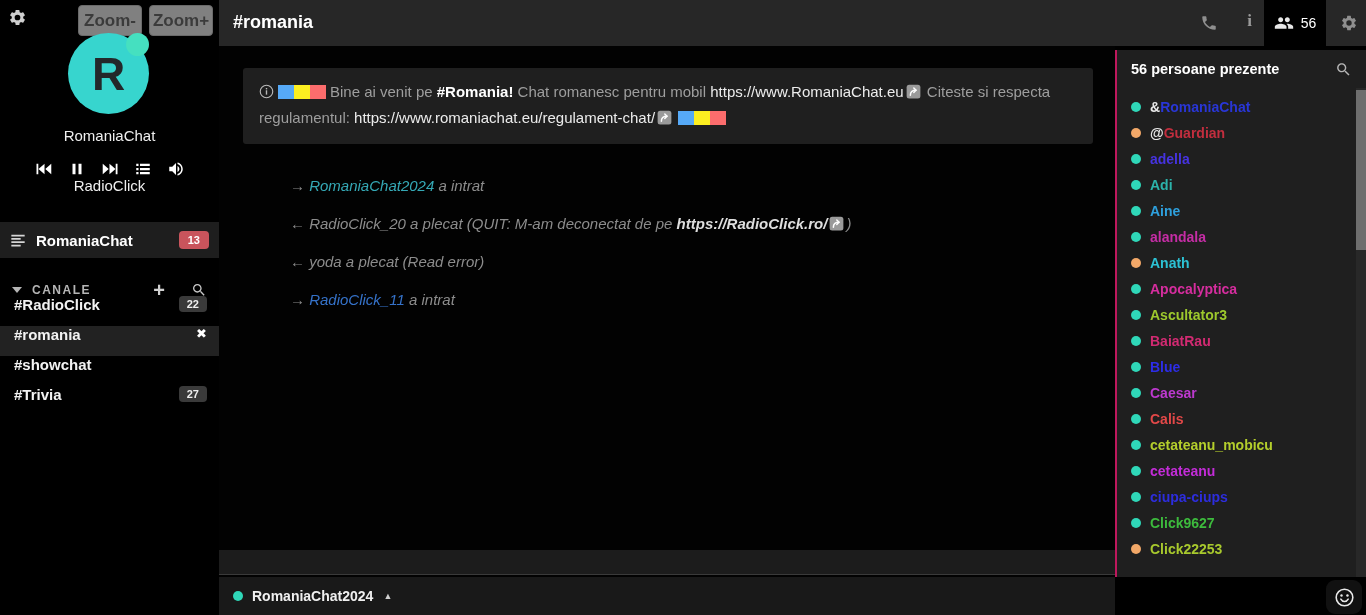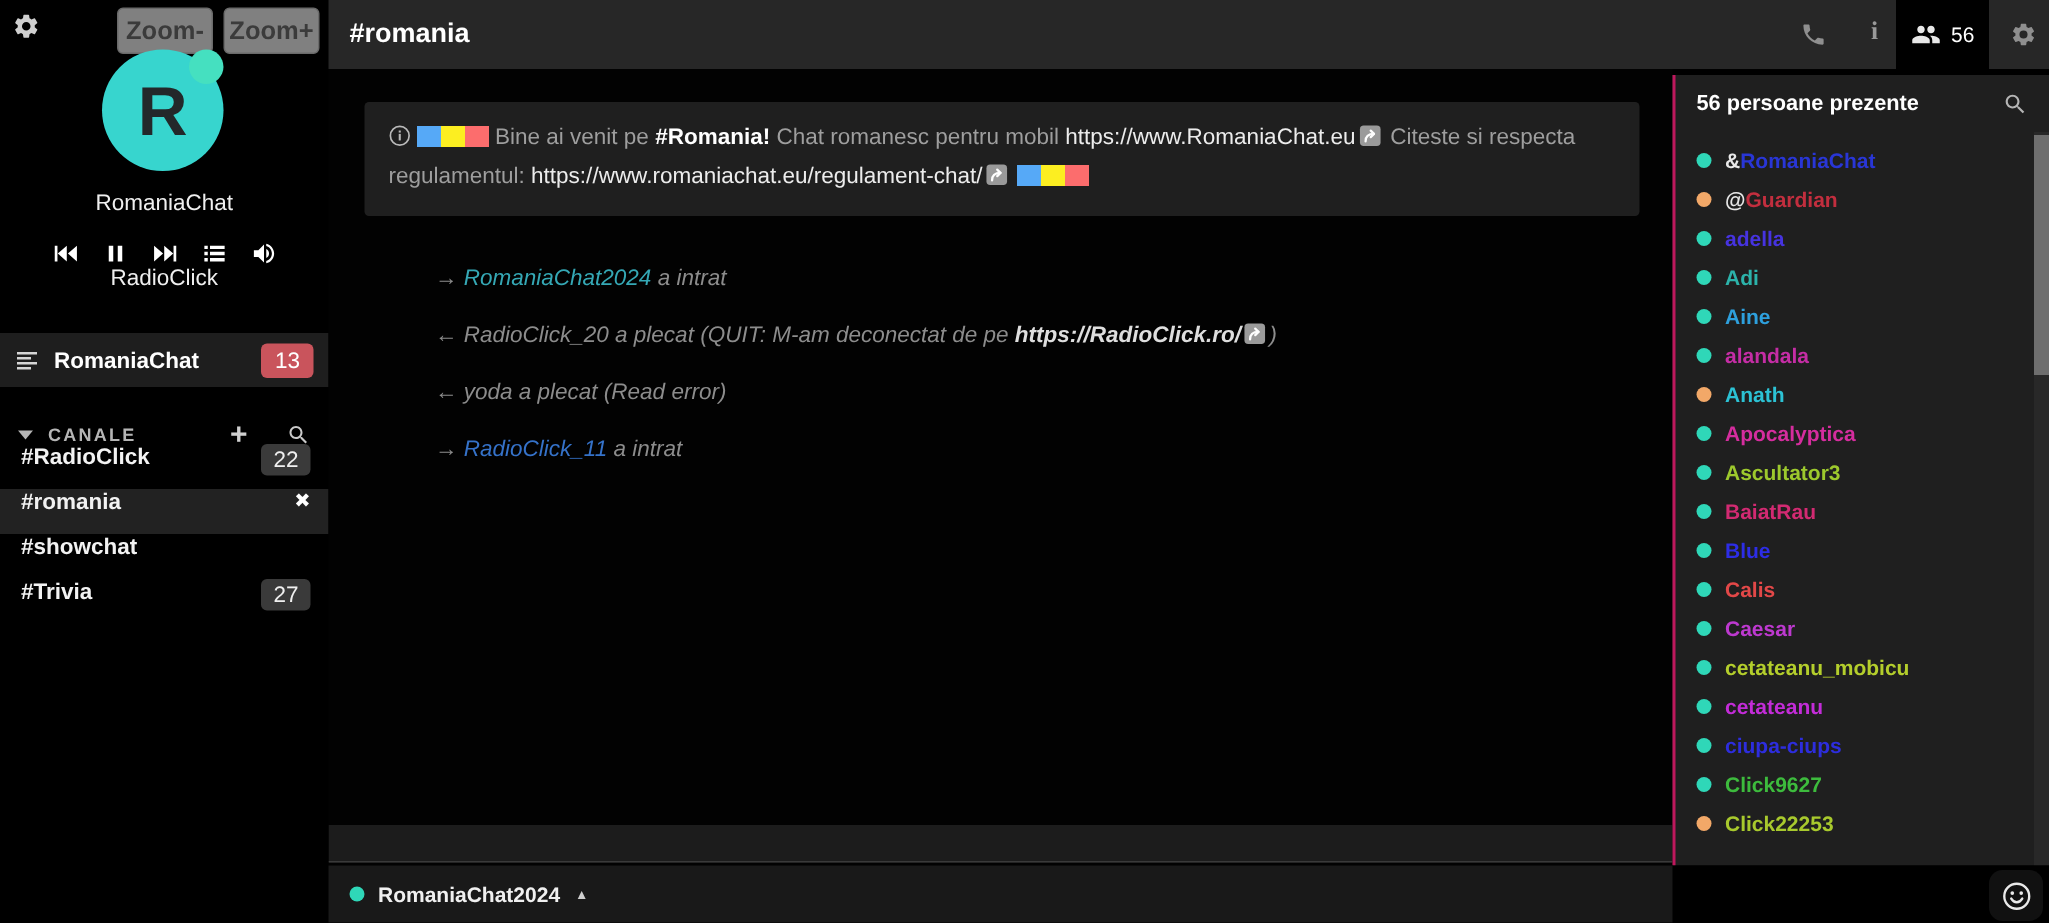--- a/index.html
+++ b/index.html
@@ -18,21 +18,21 @@
   .logo-dot { position:absolute; left:58px; top:0px; width:23px; height:23px; border-radius:50%; background:#45e0c0; }
   .left-caption { position:absolute; width:219px; text-align:center; color:#efefef; font-size:15px; }
   #logo-name { top:127px; }
   #station-name { top:177px; }
   .player-controls { position:absolute; top:160px; left:0; width:219px; display:flex; justify-content:center; gap:15px; }
   .player-controls .pc { width:18px; height:18px; color:#fff; cursor:pointer; }
   .network-row { position:absolute; top:222px; left:0; width:219px; height:36px; background:#1e1e1e;
                  display:flex; align-items:center; padding:0 10px; cursor:pointer; }
   .network-icon { width:16px; height:16px; color:#d5d5d5; }
   .network-label { color:#fff; font-weight:bold; font-size:15px; margin-left:10px; }
-  .badge { margin-left:auto; background:#3a3a3a; color:#efefef; font-size:15px; font-weight:normal;
+  .badge { margin-left:auto; background:#3a3a3a; color:#efefef; font-size:11px; font-weight:bold;
            border-radius:4px; padding:2px 8px; }
   .badge.red { background:#c9545c; color:#fff; padding:3px 9px; }
   .section-row { position:absolute; top:276px; left:0; width:219px; height:28px; display:flex; align-items:center; padding:0 12px; }
   .tri-down { width:0; height:0; border-left:5px solid transparent; border-right:5px solid transparent;
               border-top:6px solid #b5b5b5; margin-right:10px; }
   .section-label { color:#b5b5b5; font-size:12px; font-weight:bold; letter-spacing:1.5px; flex:1; }
   .plus-icon { color:#d0d0d0; font-size:20px; font-weight:bold; margin-right:26px; cursor:pointer; }
   .search-sm { width:16px; height:16px; color:#c9c9c9; cursor:pointer; }
   .channel-list { position:absolute; top:296px; left:0; width:219px; }
   .channel-row { height:30px; display:flex; align-items:flex-start; padding:0 12px 0 14px; cursor:pointer; }
@@ -331,26 +331,26 @@
         <span class="uname" style="color: rgb(210, 42, 114);">BaiatRau</span>
       </div>
     <div class="user">
         <span class="udot" style="background: rgb(47, 215, 184);"></span>
         <span class="uprefix"></span>
         <span class="uname" style="color: rgb(45, 45, 230);">Blue</span>
       </div>
     <div class="user">
         <span class="udot" style="background: rgb(47, 215, 184);"></span>
         <span class="uprefix"></span>
+        <span class="uname" style="color: rgb(189, 57, 207);">Caesar</span>
+      </div>
+    <div class="user">
+        <span class="udot" style="background: rgb(47, 215, 184);"></span>
+        <span class="uprefix"></span>
         <span class="uname" style="color: rgb(226, 72, 72);">Calis</span>
-      </div>
-    <div class="user">
-        <span class="udot" style="background: rgb(47, 215, 184);"></span>
-        <span class="uprefix"></span>
-        <span class="uname" style="color: rgb(189, 57, 207);">Caesar</span>
       </div>
     <div class="user">
         <span class="udot" style="background: rgb(47, 215, 184);"></span>
         <span class="uprefix"></span>
         <span class="uname" style="color: rgb(180, 206, 44);">cetateanu_mobicu</span>
       </div>
     <div class="user">
         <span class="udot" style="background: rgb(47, 215, 184);"></span>
         <span class="uprefix"></span>
         <span class="uname" style="color: rgb(195, 44, 216);">cetateanu</span>

